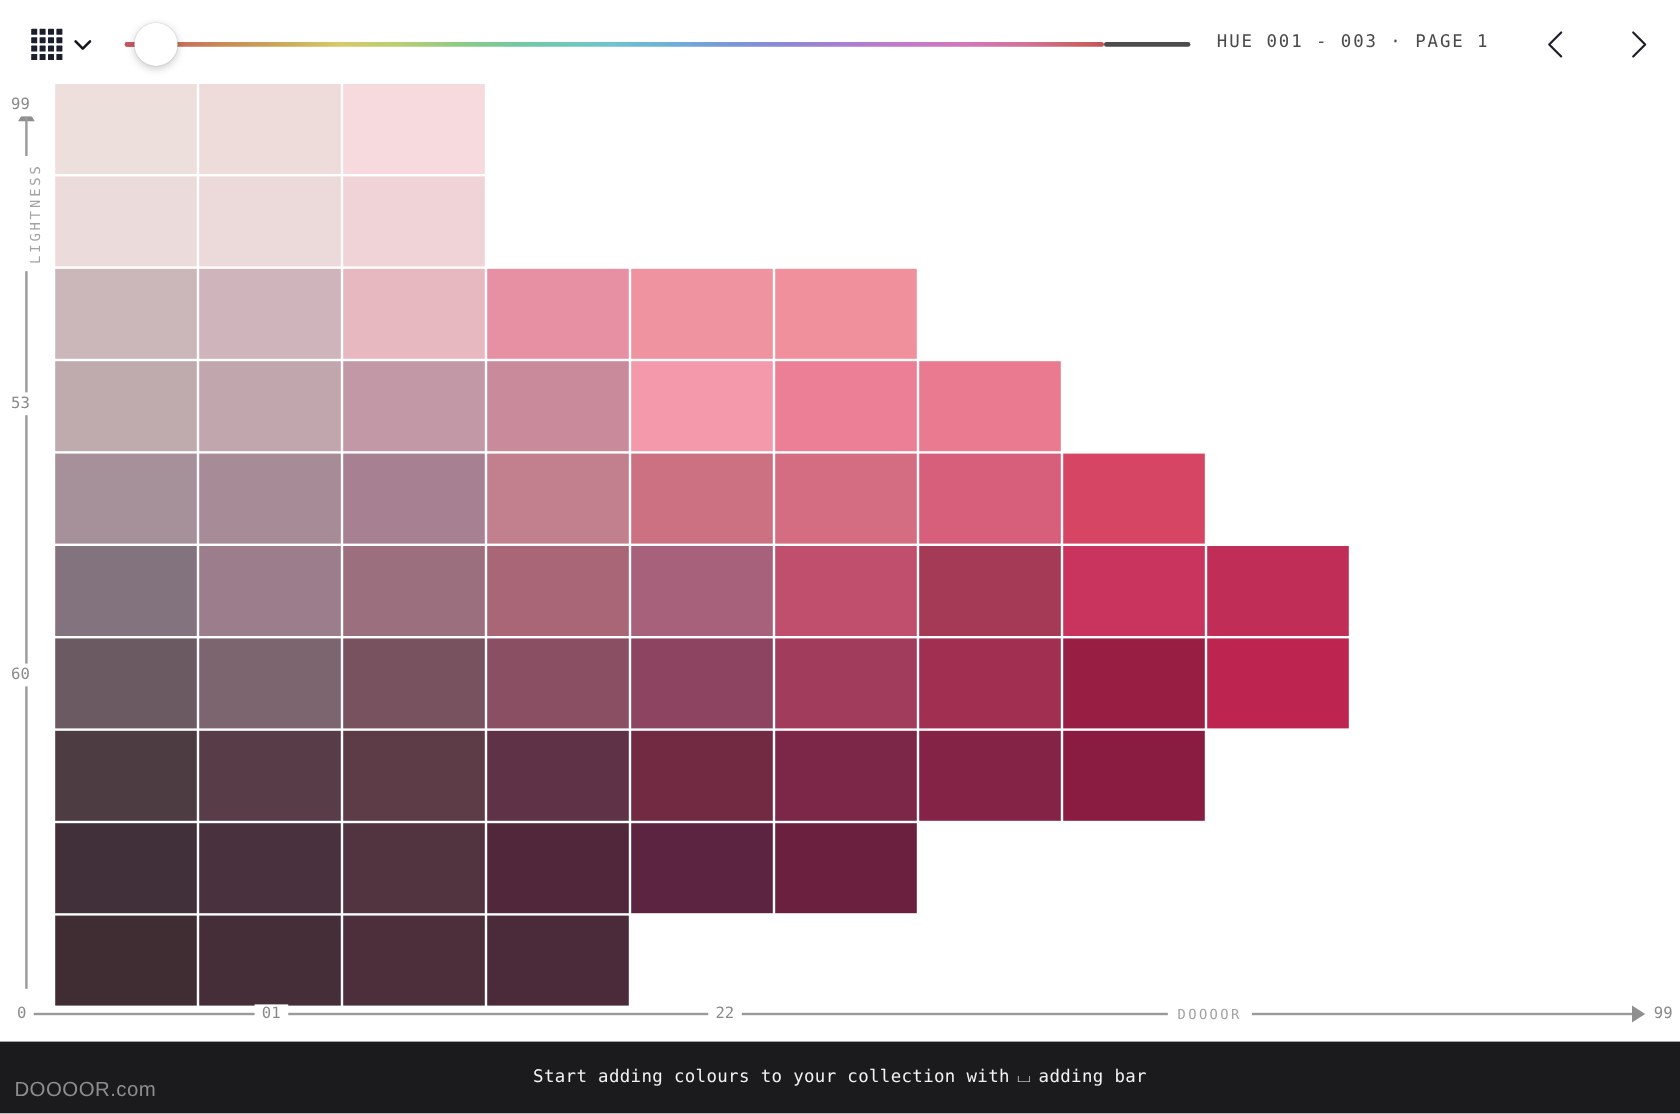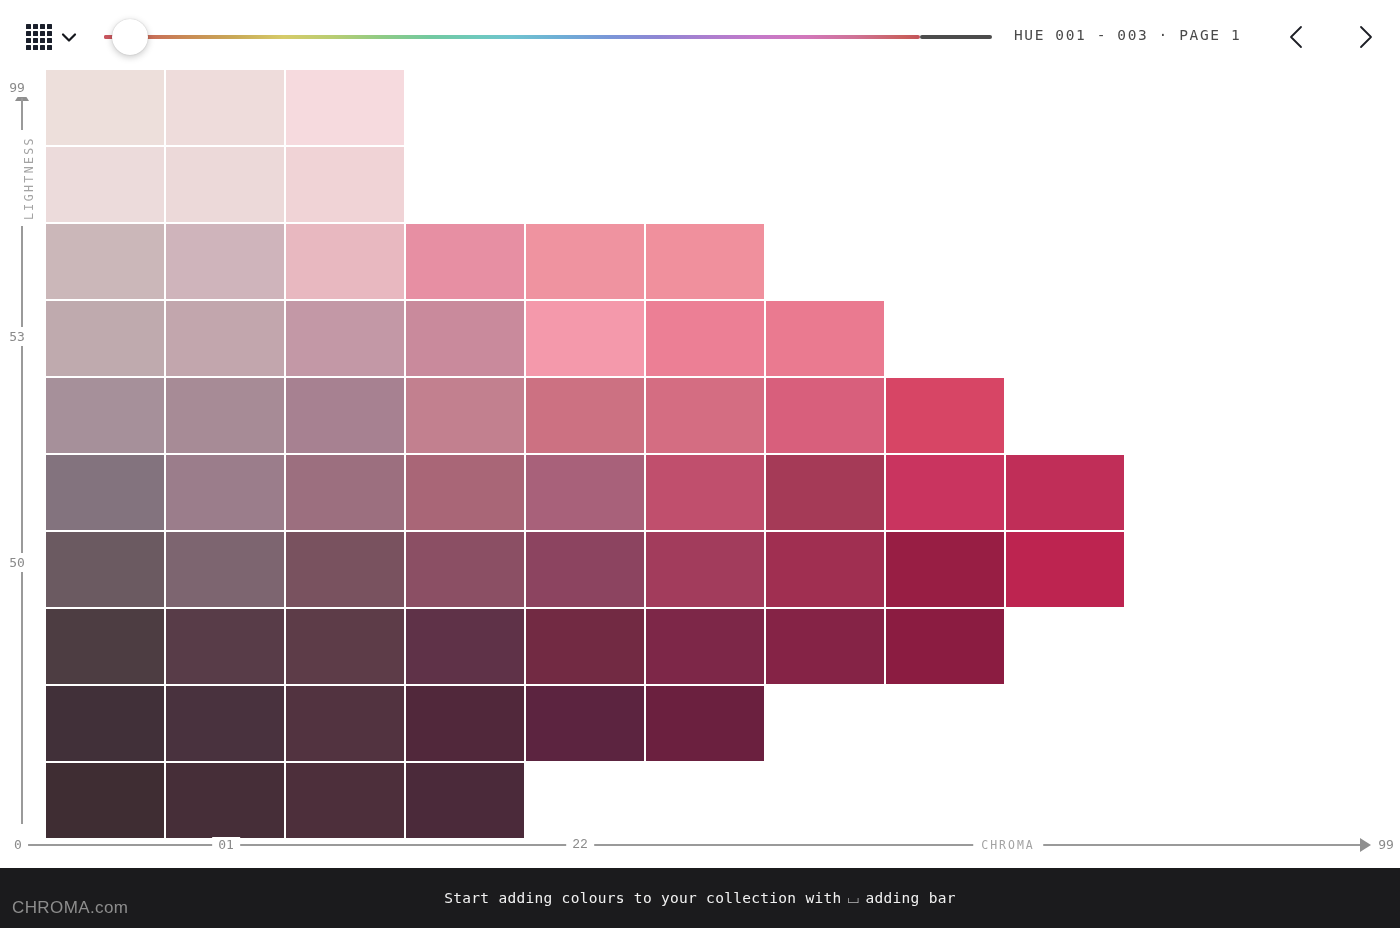--- a/index.html
+++ b/index.html
@@ -247,36 +247,36 @@
       <div class="swatch" style="left: 166px; top: 763px; width: 118px; height: 75px; background: rgb(70, 46, 56);"></div>
       <div class="swatch" style="left: 286px; top: 763px; width: 118px; height: 75px; background: rgb(77, 47, 59);"></div>
       <div class="swatch" style="left: 406px; top: 763px; width: 118px; height: 75px; background: rgb(75, 42, 58);"></div>
     </div>
 
   <div class="y-axis">
     <div class="y-arrow"></div>
     <div class="y-line"></div>
     <div class="y-tick-label" style="top:2px;">99</div>
     <div class="y-tick-label" style="top:251px;">53</div>
-    <div class="y-tick-label" style="top:477px;">50</div>
+    <div class="y-tick-label" style="top:477px;">60</div>
     <div class="y-axis-name">LIGHTNESS</div>
   </div>
 
   <div class="x-axis">
     <div class="x-line"></div>
     <div class="x-arrow"></div>
     <div class="x-tick-label" style="left:18px;">0</div>
     <div class="x-tick-label" style="left:226px;">01</div>
-    <div class="x-tick-label" style="left:580px;font-family:Liberation Mono, monospace;">22</div>
+    <div class="x-tick-label" style="left:604px;">22</div>
     <div class="x-tick-label" style="left:1386px;">99</div>
-    <div class="x-axis-name">CHROMA</div>
+    <div class="x-axis-name">DOOOOR</div>
   </div>
 
   <div class="bottombar">
-    <div class="watermark">CHROMA.com</div>
+    <div class="watermark">DOOOOR.com</div>
 
     <div class="hint">
       <span>Start adding colours to your collection with</span>
       <span class="kbd">⌴</span>
       <span>adding bar</span>
     </div>
 
   </div>
 
 </div>

